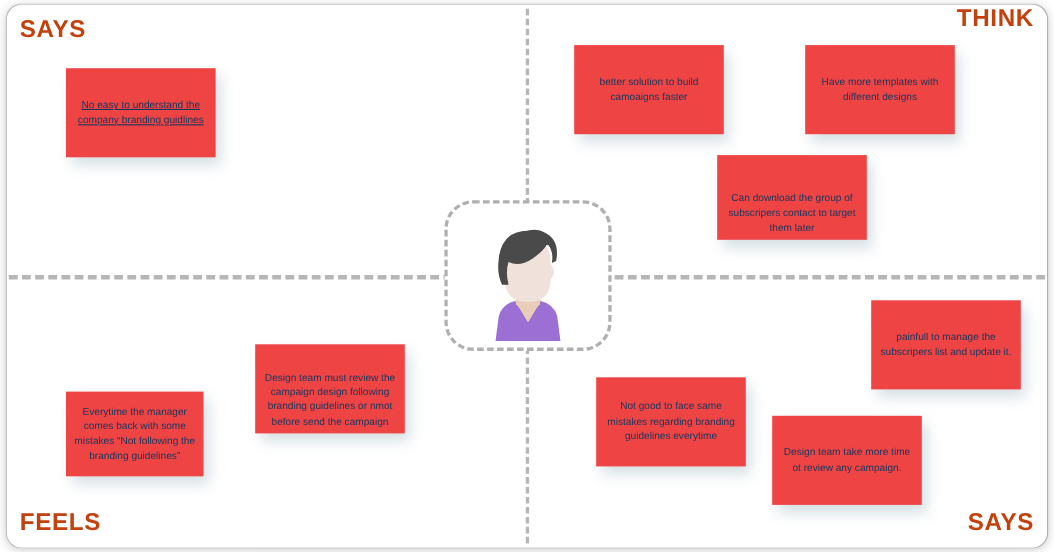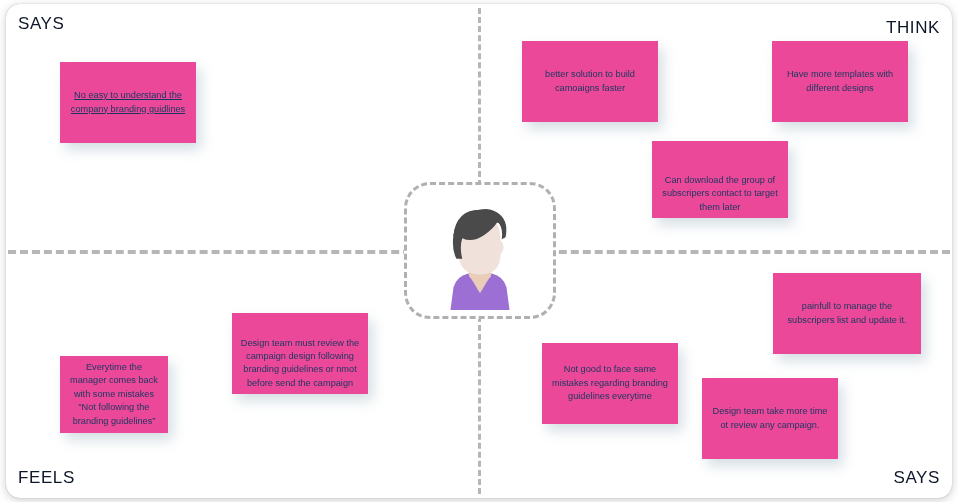--- a/index.html
+++ b/index.html
@@ -46,35 +46,35 @@
     left: 8px;
     top: 250px;
     width: 942px;
     height: 0;
     border-top: 4px dashed #b6b6b6;
   }
 
   
   .quad-label {
     position: absolute;
-    font-size: 17px;
-    font-weight: normal;
+    font-size: 22px;
+    font-weight: bold;
     letter-spacing: 0.6px;
-    color: #0f172a;
+    color: #c2410c;
     white-space: nowrap;
   }
   .lbl-says  { left: 18px;  top: 14px; }
-  .lbl-think { right: 18px; top: 18px; text-align: right; }
+  .lbl-think { right: 18px; top: 4px; text-align: right; }
   .lbl-does  { left: 18px;  bottom: 14px; }
   .lbl-feels { right: 18px; bottom: 14px; }
 
   
   .note {
     position: absolute;
-    background: #ec4899;
+    background: #ef4444;
     color: #17375e;
     font-size: 9.2px;
     line-height: 1.45;
     text-align: center;
     display: flex;
     align-items: center;
     justify-content: center;
     padding: 4px 7px;
     box-sizing: border-box;
     box-shadow: 5px 7px 12px rgba(120,150,165,0.30);
@@ -117,35 +117,35 @@
   <div class="quad-label lbl-does">FEELS</div>
   <div class="quad-label lbl-feels">SAYS</div>
 
   <div class="note" style="left:60px;  top:62px;  width:136px; height:81px;text-decoration:underline;">
     <span>No easy to understand the company branding guidlines</span>
   </div>
 
   <div class="note" style="left:522px; top:41px;  width:136px; height:81px;">
     <span>better solution to build camoaigns faster</span>
   </div>
-  <div class="note" style="left:772px; top:41px;  width:136px; height:81px;">
+  <div class="note" style="left:732px; top:41px;  width:136px; height:81px;">
     <span>Have more templates with different designs</span>
   </div>
   <div class="note" style="left:652px; top:141px; width:136px; height:77px;align-items:flex-end;">
     <span>Can download the group of subscripers contact to target them later</span>
   </div>
 
-  <div class="note" style="left:60px;  top:356px; width:108px; height:77px;">
+  <div class="note" style="left:60px;  top:356px; width:125px; height:77px;">
     <span>Everytime the manager comes back with some mistakes “Not following the branding guidelines”</span>
   </div>
   <div class="note" style="left:232px; top:313px; width:136px; height:81px;align-items:flex-end;">
     <span>Design team must review the campaign design following branding guidelines or nmot before send the campaign</span>
   </div>
 
-  <div class="note" style="left:773px; top:273px; width:148px; height:81px;">
+  <div class="note" style="left:792px; top:273px; width:136px; height:81px;">
     <span>painfull to manage the subscripers list and update it.</span>
   </div>
   <div class="note" style="left:542px; top:343px; width:136px; height:81px;">
     <span>Not good to face same mistakes regarding branding guidelines everytime</span>
   </div>
   <div class="note" style="left:702px; top:378px; width:136px; height:81px;">
     <span>Design team take more time ot review any campaign.</span>
   </div>
 
   <div class="avatar-box">

